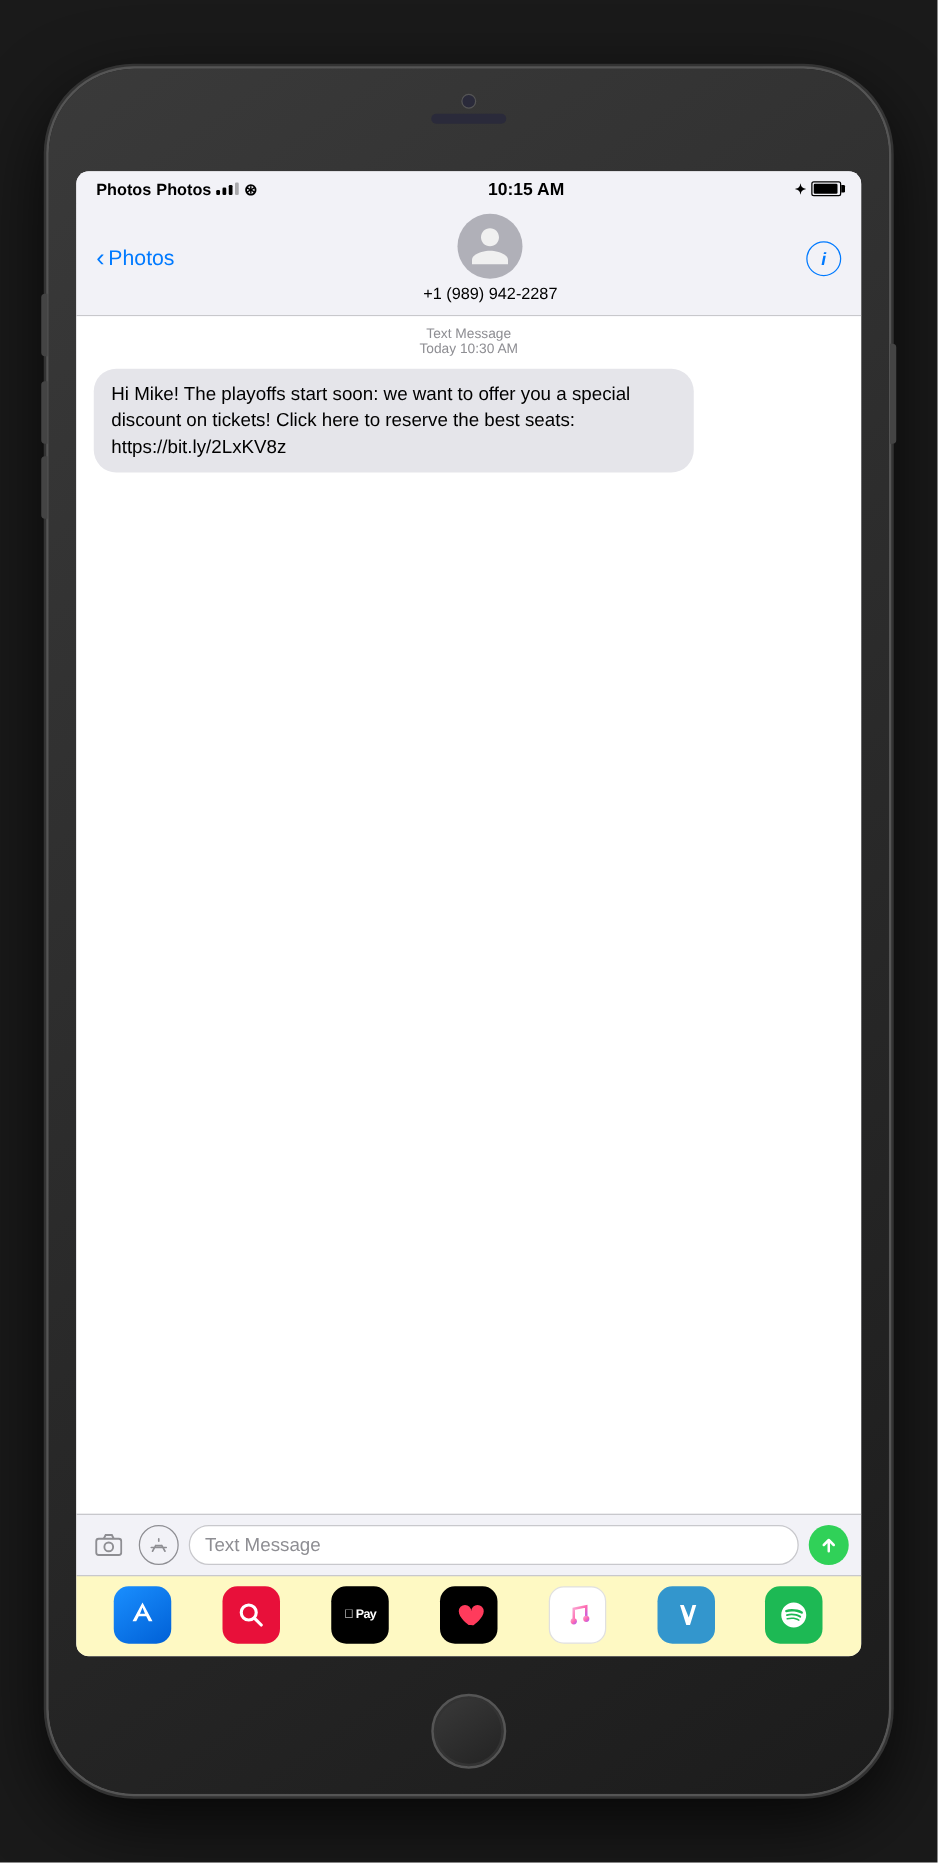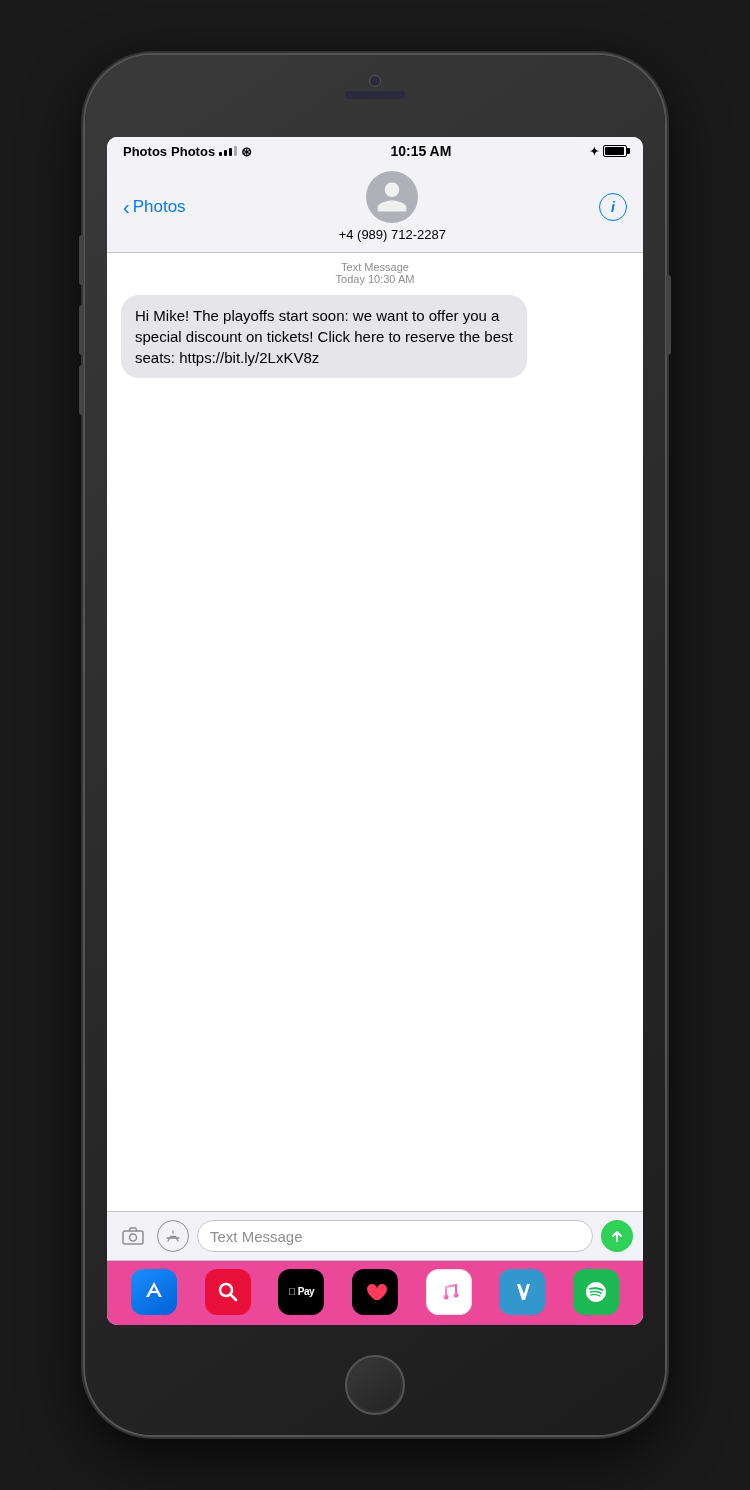--- a/index.html
+++ b/index.html
@@ -7,21 +7,21 @@
       width: 750px;
       height: 1490px;
       background: #1a1a1a;
       display: flex;
       justify-content: center;
       align-items: center;
       font-family: -apple-system, 'Helvetica Neue', sans-serif;
     }
 
     .phone-outer {
-      width: 580px;
+      width: 672px;
       height: 1380px;
       background: linear-gradient(145deg, #3a3a3a, #1c1c1c);
       border-radius: 68px;
       position: relative;
       box-shadow: 0 0 0 2px #555, 0 0 0 4px #333, 0 20px 60px rgba(0,0,0,0.8);
     }
 
     
     .phone-outer::before {
       content: '';
@@ -309,21 +309,21 @@
       flex-shrink: 0;
     }
     .send-btn svg {
       fill: #fff;
       width: 16px;
       height: 16px;
     }
 
     
     .app-dock {
-      background: #ec4899;
+      background: #fef9c3;
       border-top: 1px solid #c8c8cc;
       display: flex;
       align-items: center;
       justify-content: space-around;
       padding: 8px 10px 10px;
       flex-shrink: 0;
     }
     .app-icon {
       width: 46px;
       height: 46px;
@@ -382,21 +382,21 @@
       <div class="nav-back">
         <span class="nav-back-icon">‹</span>
         <span>Photos</span>
       </div>
       <div class="nav-center">
         <div class="contact-avatar">
           <svg viewBox="0 0 24 24">
             <path d="M12 12c2.7 0 4.8-2.1 4.8-4.8S14.7 2.4 12 2.4 7.2 4.5 7.2 7.2 9.3 12 12 12zm0 2.4c-3.2 0-9.6 1.6-9.6 4.8v2.4h19.2v-2.4c0-3.2-6.4-4.8-9.6-4.8z"></path>
           </svg>
         </div>
-        <span class="contact-phone">+4 (989) 712-2287</span>
+        <span class="contact-phone">+1 (989) 942-2287</span>
       </div>
       <div class="nav-info">
         <span>i</span>
       </div>
     </div>
 
     <div class="message-area">
       <div class="message-timestamp">
         <span>Text Message</span><br>
         <span>Today 10:30 AM</span>

